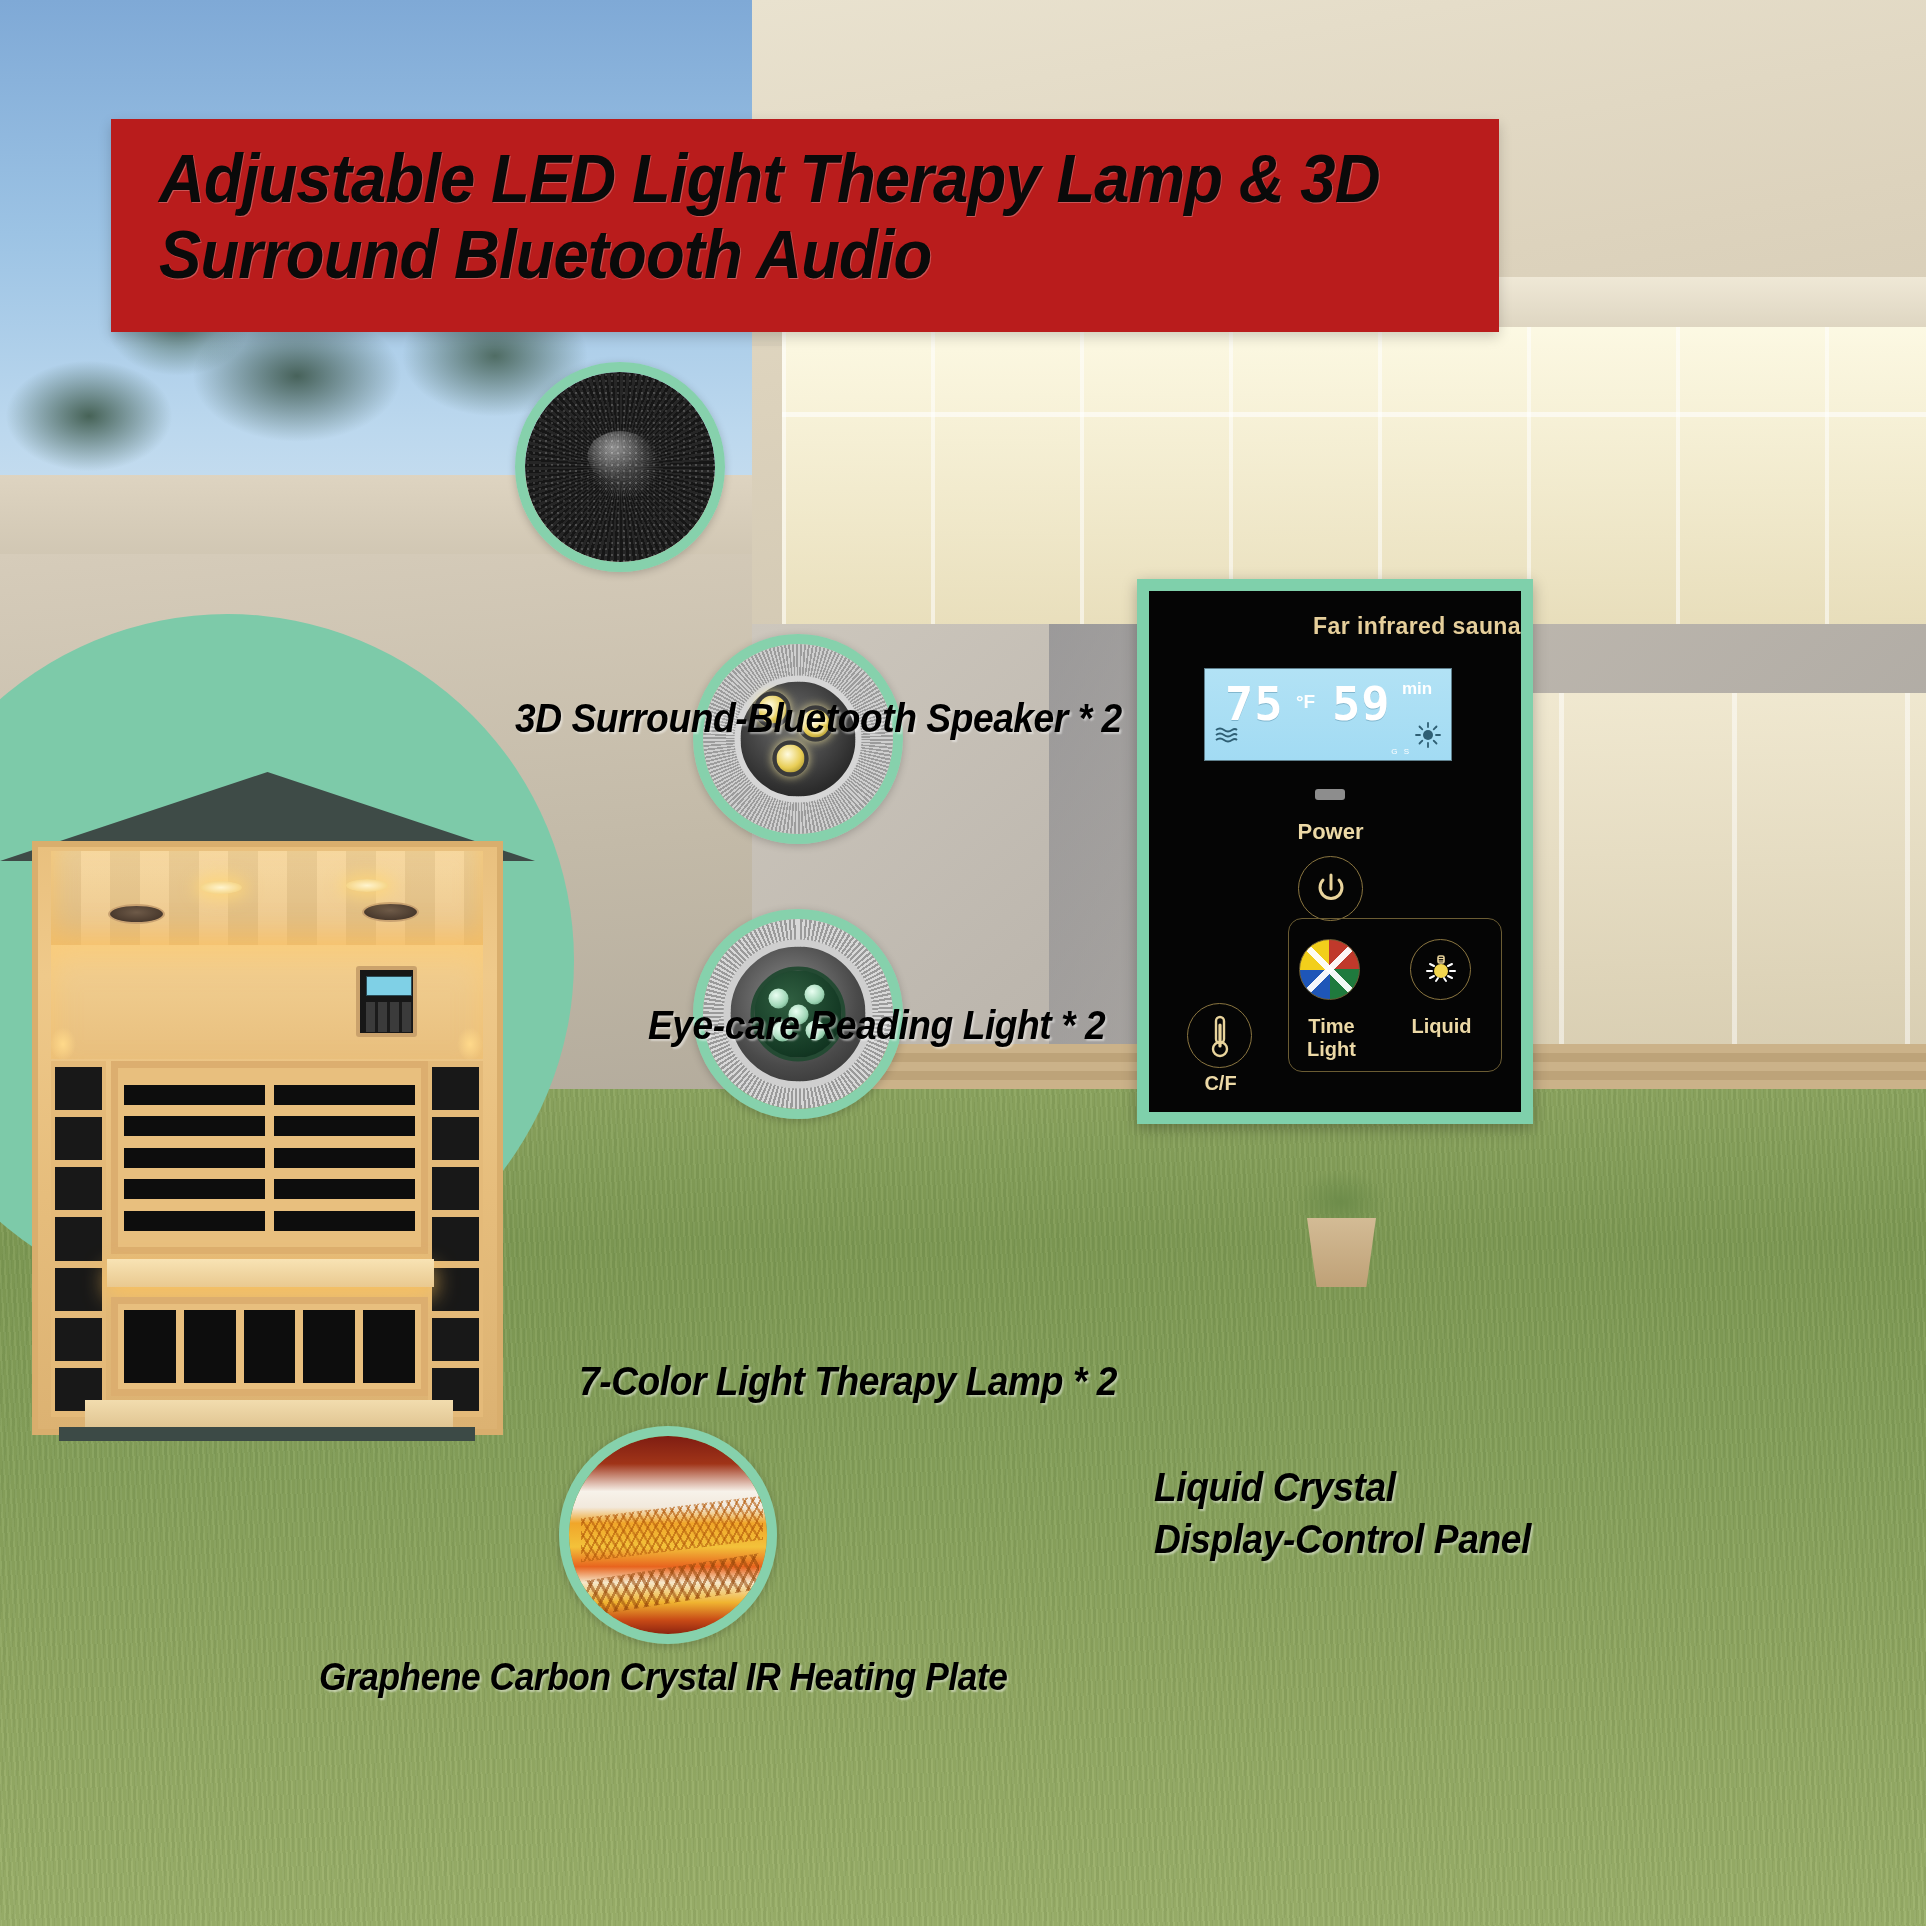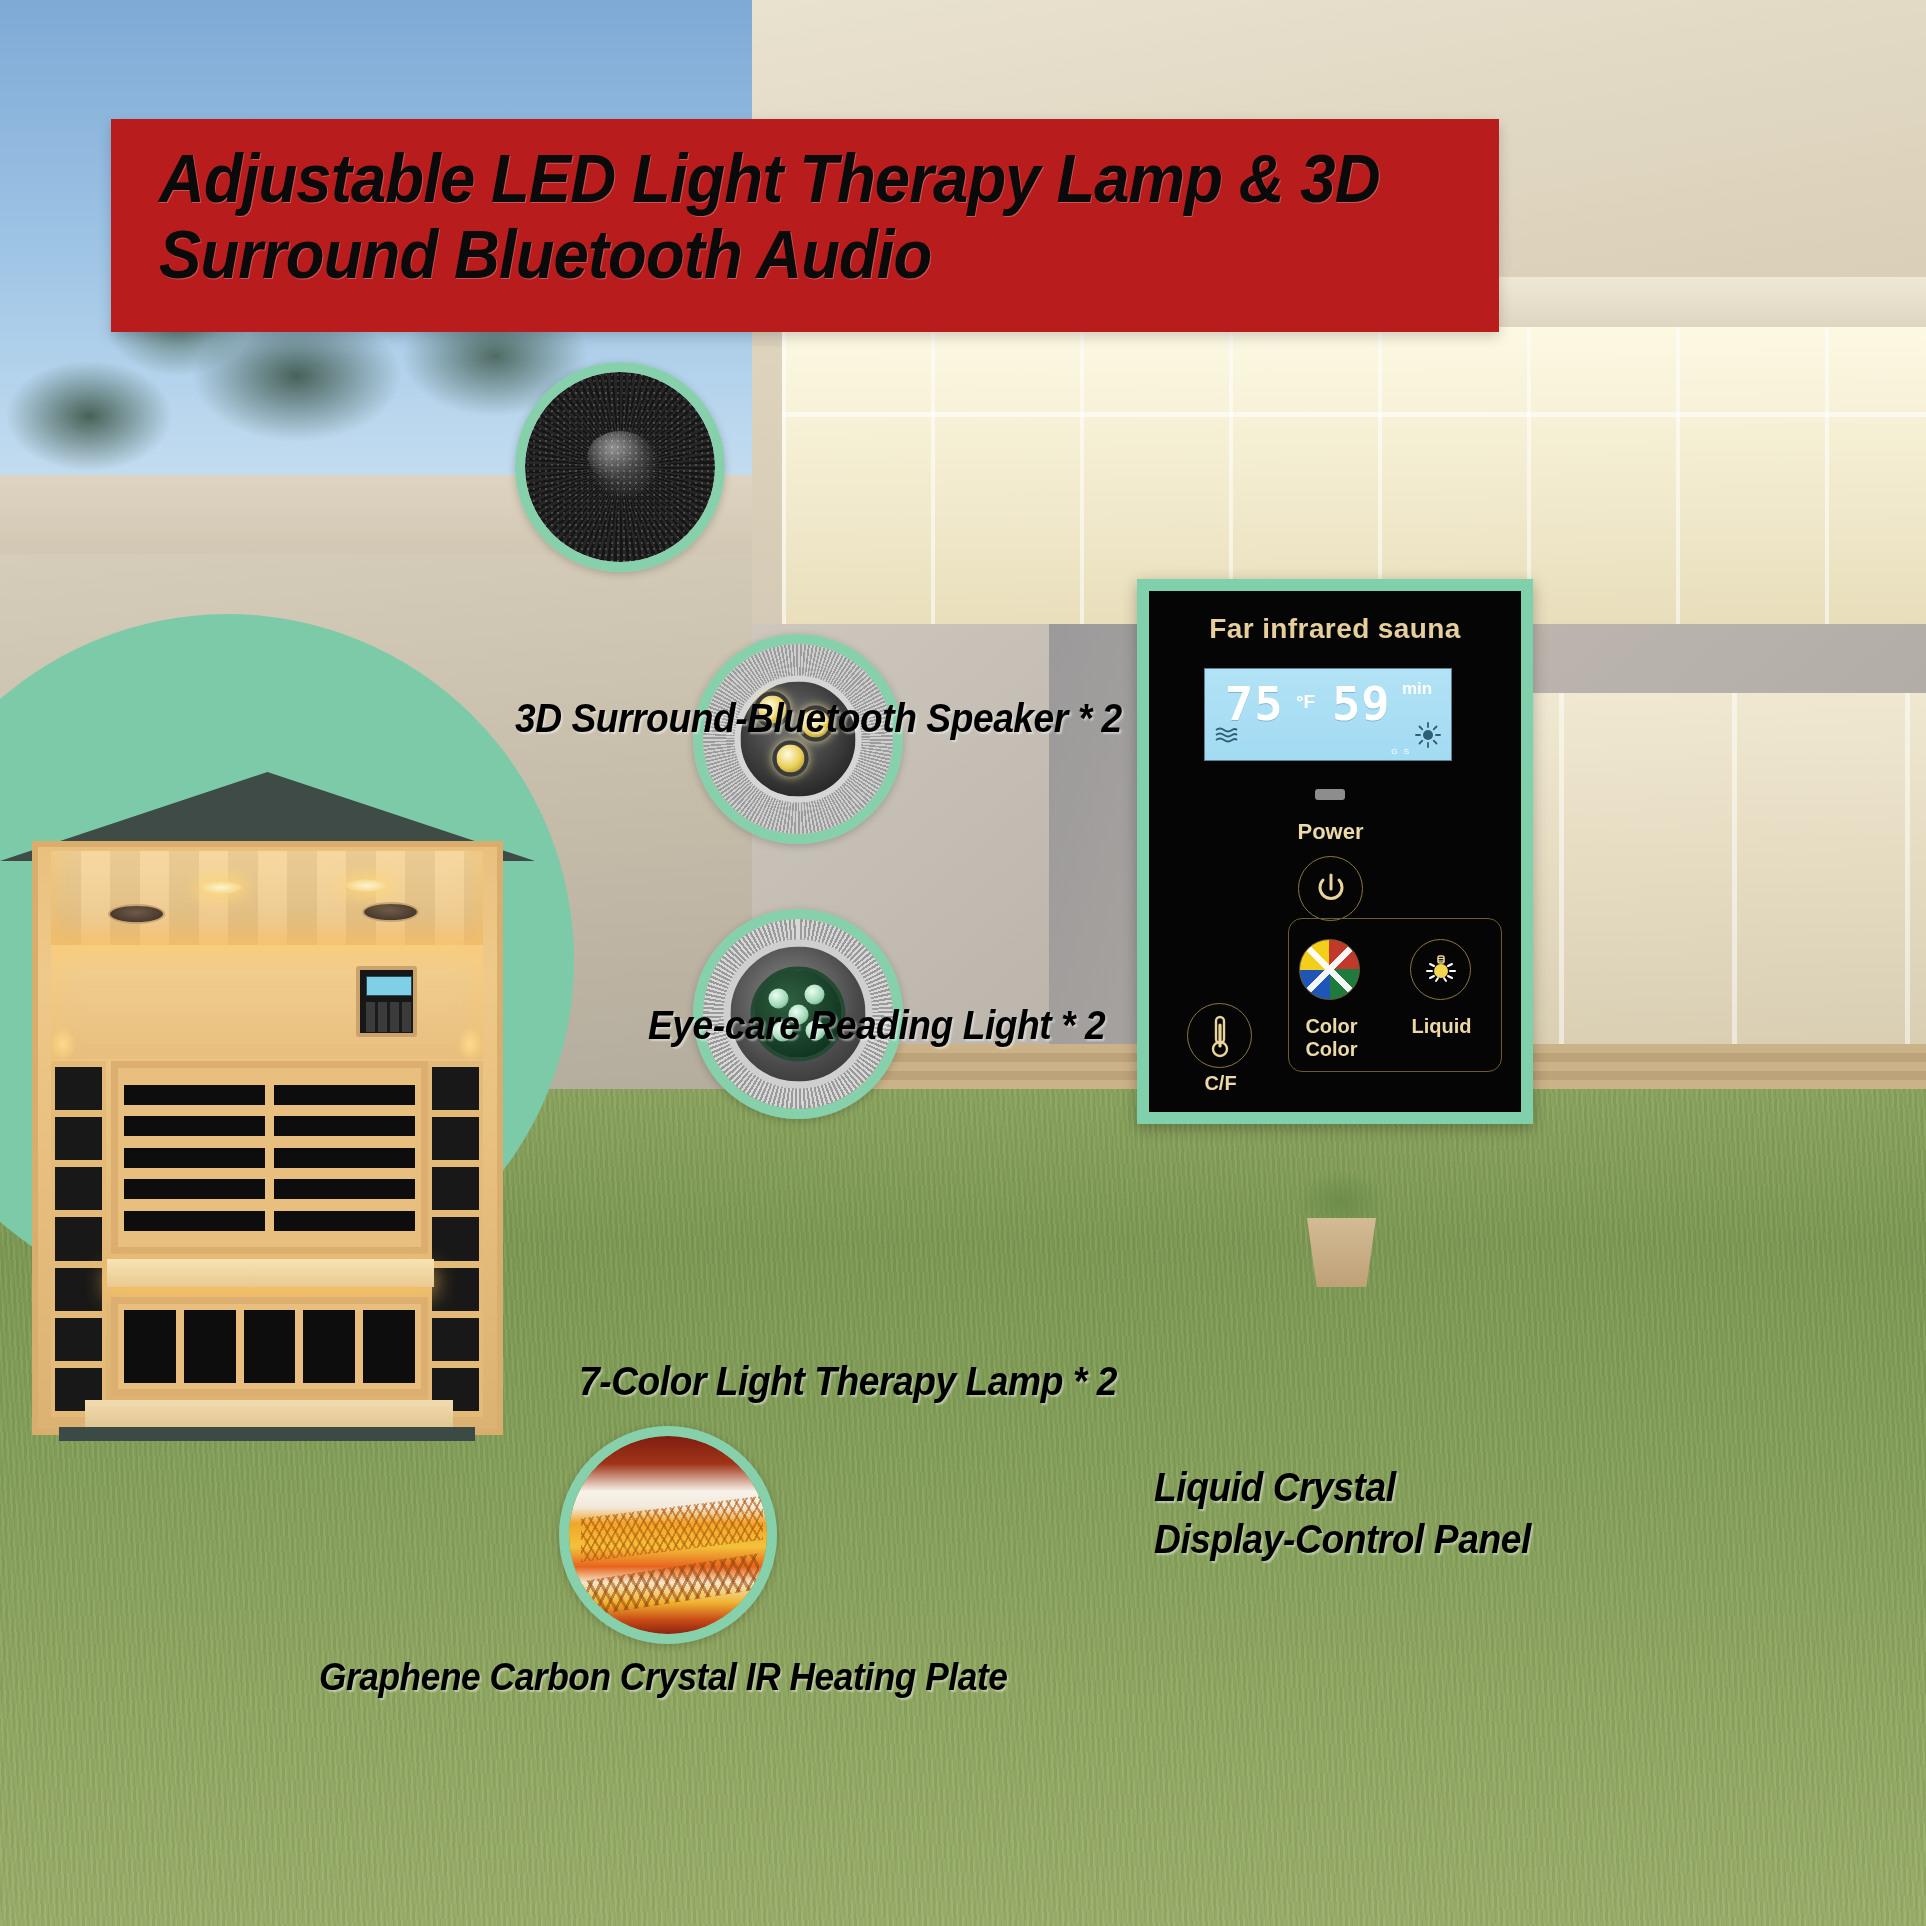--- a/index.html
+++ b/index.html
@@ -330,22 +330,22 @@
     background:#7fd0ab;
     padding:12px;
     box-shadow:0 4px 14px rgba(0,0,0,.28);
   }
   #panel-face {
     position:relative; width:100%; height:100%;
     background:#050505;
   }
   #panel-title {
     position:absolute; left:0; right:0; top:22px;
-    text-align:center;
-    color:#e6cf9b; font-size:28px; font-weight:600;
+    text-align:right;
+    color:#e6cf9b; font-size:23px; font-weight:600;
     letter-spacing:0.4px;
   }
   
   #lcd {
     position:absolute; left:55px; top:77px; width:248px; height:93px;
     background:linear-gradient(180deg,#b2e2f5,#a2dbf3);
     border:1px solid #5f7f8c;
   }
   #lcd-temp {
     position:absolute; left:20px; top:7px;
@@ -626,21 +626,21 @@
         <rect x="13" y="4" width="8" height="26" rx="4" stroke="#e9d49c" stroke-width="2.4" fill="none"></rect>
         <circle cx="17" cy="36" r="7" stroke="#e9d49c" stroke-width="2.4" fill="none"></circle>
         <line x1="17" y1="12" x2="17" y2="33" stroke="#e9d49c" stroke-width="3.2" stroke-linecap="round"></line>
       </svg>
     </div>
     <div id="lbl-cf">C/F</div>
 
     <div class="grp" id="grp-lights"></div>
 
     <div id="btn-colorlight"></div>
-    <div id="lbl-colorlight">Color Color</div>
+    <div id="lbl-colorlight">Time Light</div>
 
     <div id="btn-light">
       <svg width="40" height="40" viewBox="0 0 40 40">
         <circle cx="20" cy="21" r="7" fill="#f3d64f"></circle>
         <rect x="17" y="6" width="6" height="7" rx="1.5" fill="none" stroke="#e9d49c" stroke-width="1.6"></rect>
         <line x1="17" y1="8.5" x2="23" y2="8.5" stroke="#e9d49c" stroke-width="1.2"></line>
         <line x1="17" y1="11" x2="23" y2="11" stroke="#e9d49c" stroke-width="1.2"></line>
         <g stroke="#ffffff" stroke-width="2" stroke-linecap="round">
           <line x1="6" y1="21" x2="11" y2="21"></line>
             <line x1="29" y1="21" x2="34" y2="21"></line>

